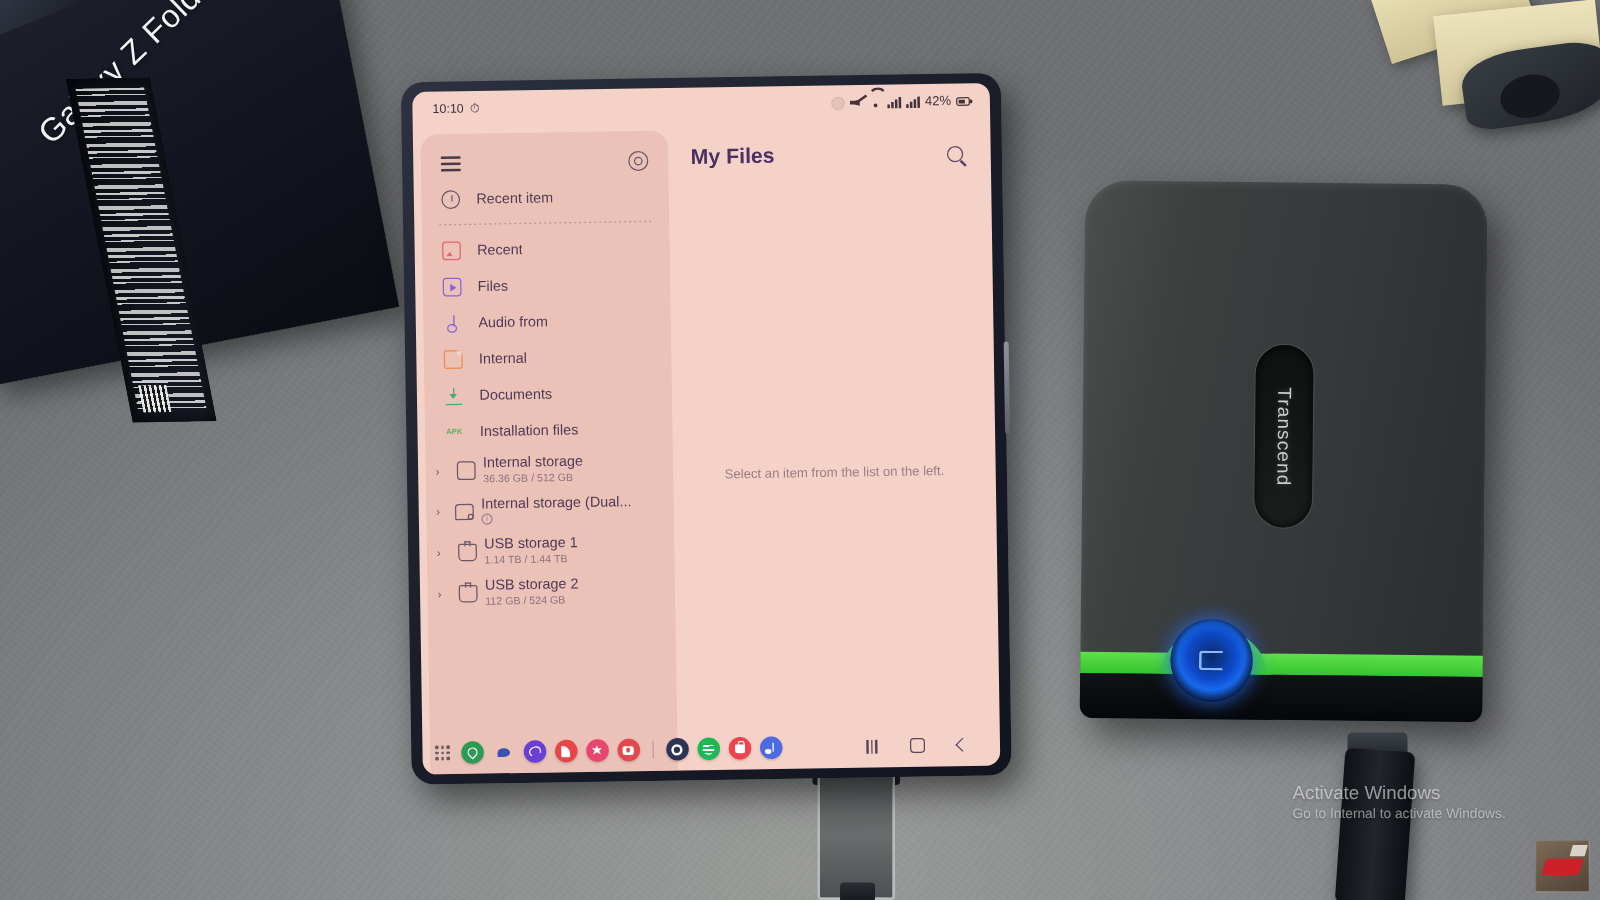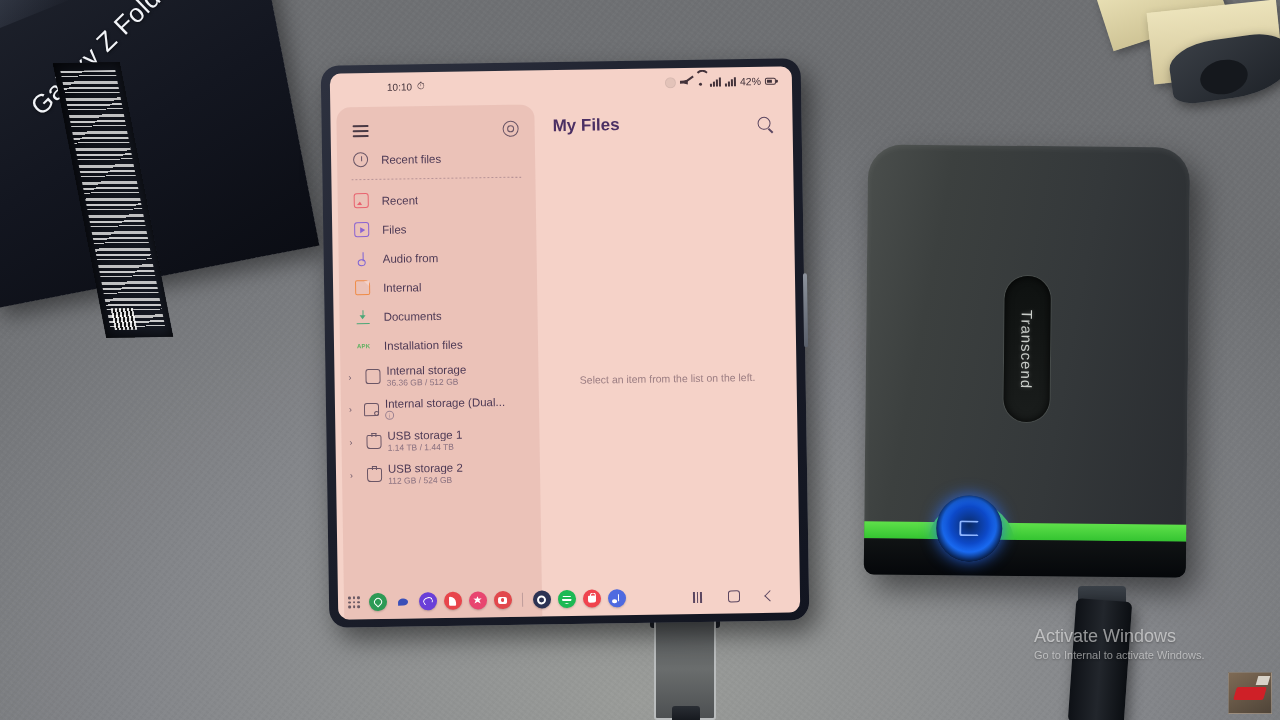--- a/index.html
+++ b/index.html
@@ -170,21 +170,21 @@
     position: absolute; inset: 8px 9px; border-radius: 11px; overflow: hidden;
     background: #f5d2c8;
   }
 
   
   .statusbar {
     position: absolute; left: 0; right: 0; top: 0; height: 28px;
     display: flex; align-items: center; justify-content: space-between;
     padding: 0 16px; color: #43323a; font-size: 10px;
   }
-  .sb-left { display: flex; align-items: center; gap: 5px; margin-left: 41px; }
+  .sb-left { display: flex; align-items: center; gap: 5px; }
   .sb-right { display: flex; align-items: center; gap: 4px; font-size: 10.5px; }
   .ic { display: inline-block; }
   .wifi-ic { width: 11px; height: 8px; position: relative; }
   .wifi-ic::before { content:""; position:absolute; left:0; bottom:1px; width:11px; height:11px;
     border: 2px solid #43323a; border-radius: 50%; clip-path: polygon(0 0,100% 0,50% 55%); }
   .wifi-ic::after { content:""; position:absolute; left:4px; bottom:0; width:3px;height:3px;
     background:#43323a; border-radius:50%; }
   .bars { display:inline-flex; align-items:flex-end; gap:1px; height:9px; }
   .bars i { width:2px; background:#43323a; display:block; }
   .bars i:nth-child(1){height:3px} .bars i:nth-child(2){height:5px}
@@ -337,21 +337,21 @@
   .g-bag::after{content:"";position:absolute;left:2px;top:-2.5px;width:4px;height:3px;
     border:1.4px solid #fff;border-bottom:none;border-radius:3px 3px 0 0;}
   .g-note { position:relative;width:9px;height:9px; }
   .g-note::before{content:"";position:absolute;right:2px;top:0;width:1.5px;height:7px;background:#fff;}
   .g-note::after{content:"";position:absolute;left:0px;top:5.5px;width:4.5px;height:3.5px;
     background:#fff;border-radius:50%;}
 
   
   .watermark { position: absolute; left: 1034px; top: 626px; color: rgba(255,255,255,.55);
     text-shadow: 0 1px 2px rgba(0,0,0,.3); }
-  .wm-title { font-size: 18px; }
+  .wm-title { font-size: 15px; }
   .wm-sub { font-size: 11px; margin-top: 2px; color: rgba(255,255,255,.5); }
 </style>
 </head>
 <body>
 
 <div class="scene">
   <div class="desk"></div>
   <div class="desk-grain"></div>
 
   <div class="box">
@@ -431,21 +431,21 @@
             <div class="hamburger">
               <span></span>
                 <span></span>
                 <span></span>
             </div>
             <div class="gear"></div>
           </div>
 
           <div class="nav-item">
             <span class="nico ic-clock"></span>
-            <span class="label">Recent files</span>
+            <span class="label">Recent item</span>
           </div>
 
           <div class="divider"></div>
 
           <div class="nav-item">
             <span class="nico ic-image"></span>
             <span class="label">Recent</span>
           </div>
           <div class="nav-item">
             <span class="nico ic-video"></span>

